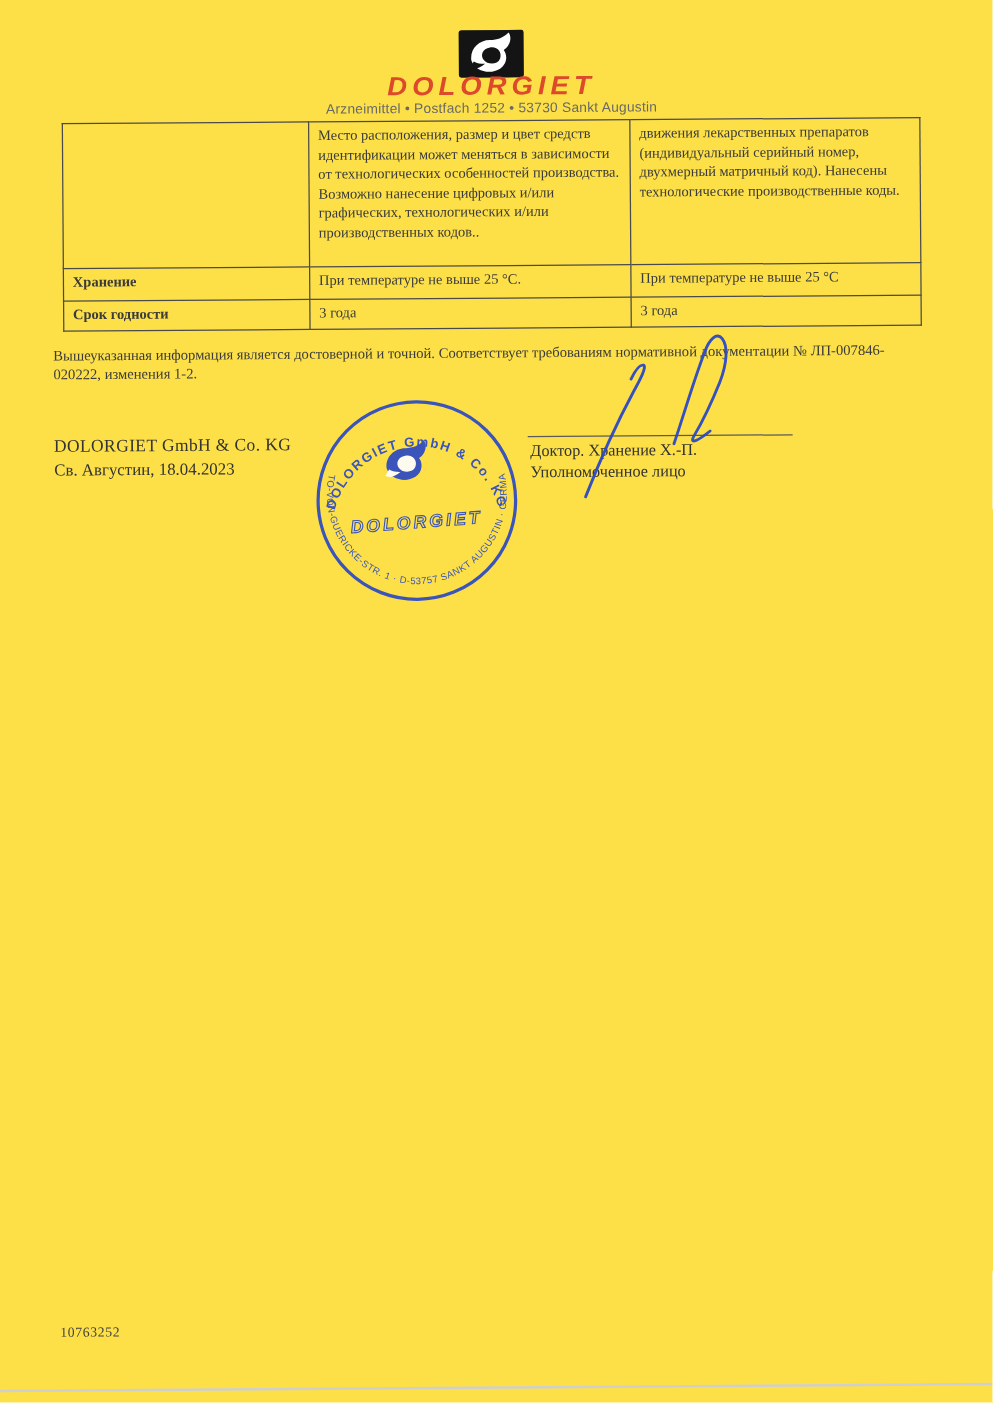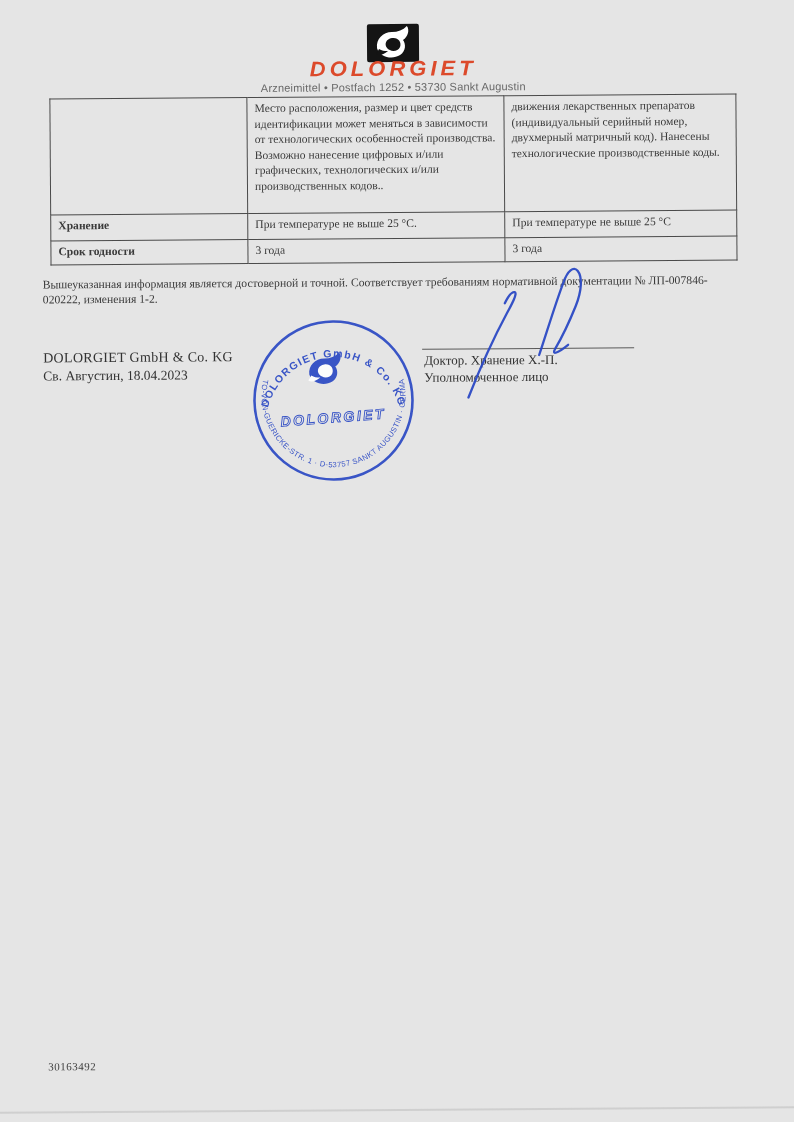--- a/index.html
+++ b/index.html
@@ -2,21 +2,21 @@
 <html><head>
 <meta charset="utf-8">
 <style>
   * { margin: 0; padding: 0; box-sizing: border-box; }
   html, body { background: #ffffff; }
   .page {
     position: relative;
     width: 794px;
     height: 1122px;
     margin: 0 auto;
-    background: #e5e5e5;
+    background: #fde047;
     overflow: hidden;
     font-family: "Liberation Serif", serif;
     color: #3c3c3c;
   }
   .doc {
     position: absolute;
     inset: 0;
     transform: rotate(-0.4deg);
     transform-origin: 50% 55%;
   }
@@ -193,17 +193,17 @@
       <text x="84" y="106" text-anchor="middle" font-family="Liberation Sans, sans-serif" font-size="14" font-weight="700" font-style="italic" fill="none" stroke="#2b49c4" stroke-width="0.9" letter-spacing="2.5" transform="rotate(-4 84 106)">DOLORGIET</text>
     </svg>
 
     <svg class="signature-svg" width="190" height="145" viewBox="0 0 190 145">
       <g fill="none" stroke="#2b49c4" stroke-width="2.3" stroke-linecap="round" opacity="0.95">
         <path d="M 30 138 C 42 108 57 76 69 54 C 74 45 80 34 77 33 C 74 32 70 38 67 44"></path>
         <path d="M 101 96 C 108 76 117 46 126 23 C 130 12 136 7 140 12 C 145 18 144 32 138 47 C 131 64 123 80 117 90 C 113 97 120 94 130 86"></path>
       </g>
     </svg>
 
-    <div class="serial-number">30163492</div>
+    <div class="serial-number">10763252</div>
     <div class="page-edge-line"></div>
 
   </div>
 </div>
 
 </body></html>

